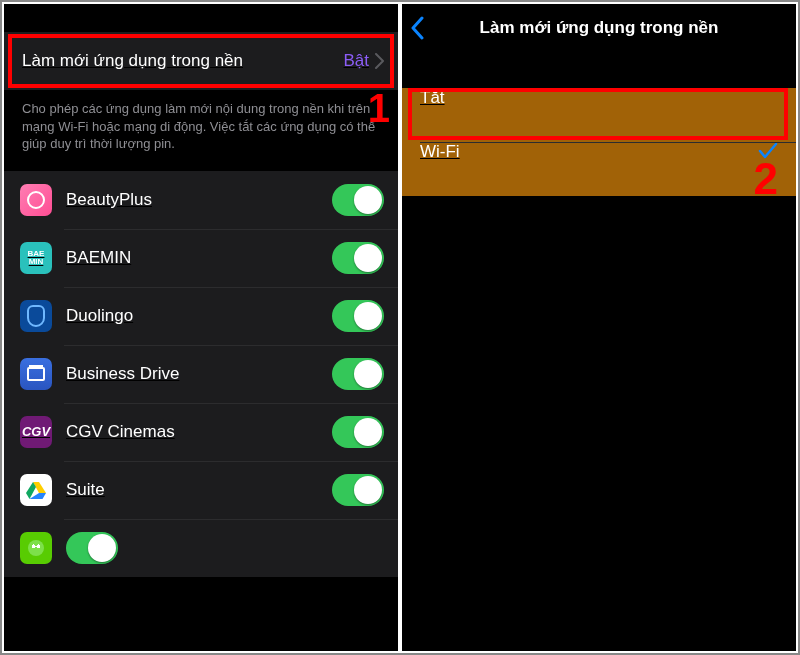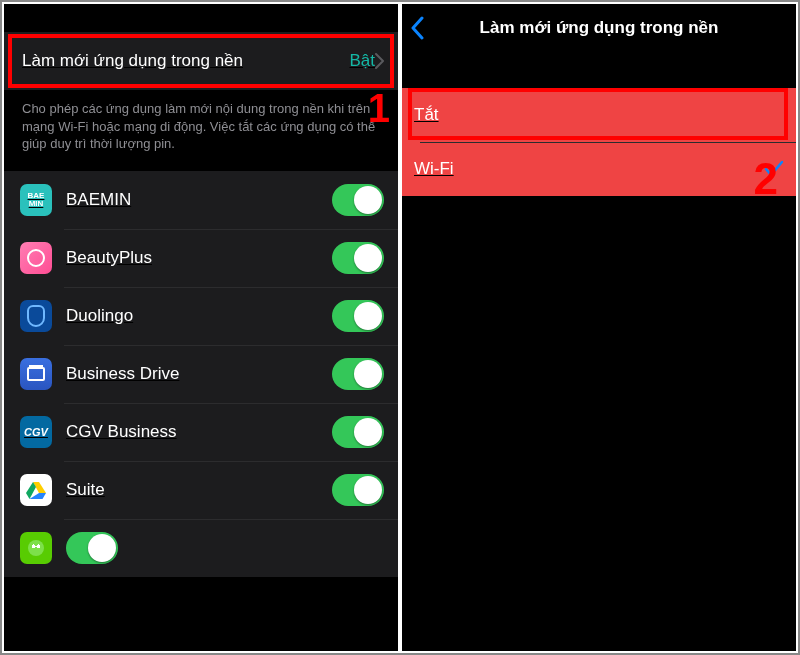--- a/index.html
+++ b/index.html
@@ -45,22 +45,23 @@
     padding: 0 14px 0 18px;
     background: #1c1c1e;
     margin: 10px 0 0 0;
   }
   .header-row .title {
     color: #fff;
     font-size: 17px;
     font-weight: 400;
   }
   .header-row .value {
-    color: #14b8a6;
+    color: #8b5cf6;
     font-size: 17px;
+    margin-right: 6px;
   }
   .header-row .chev { color: #5a5a5e; }
   .chev svg { display: block; }
 
   .red-box-1 {
     position: absolute;
     left: 4px; top: 30px;
     width: 386px; height: 54px;
     border: 4px solid #ff0000;
     pointer-events: none;
@@ -133,21 +134,21 @@
     background: #fff;
     box-shadow: 0 1px 2px rgba(0,0,0,0.4);
   }
 
   
   .icon-baemin { background: #2ac1bc; color: #fff; font-size: 8px; line-height: 1; text-align: center; }
   .icon-beautyplus { background: linear-gradient(135deg, #ff7eb3, #ff4d94); }
   .icon-bluezone { background: #0a4a9a; }
   .icon-businesssuite { background: linear-gradient(180deg, #3a6fe0, #2a55c0); }
   .icon-cake { background: linear-gradient(135deg, #ff3d6e, #e01050); color:#fff; font-size:10px; text-transform: lowercase;}
-  .icon-cgv { background: #0369a1; color:#fff; font-size:11px; font-style: italic;}
+  .icon-cgv { background: #701a75; color:#fff; font-size:13px; font-style: italic;}
   .icon-drive { background: #fff; }
   .icon-duolingo { background: #58cc02; }
 
   
   .icon-beautyplus::after{
     content:""; display:block; width:14px;height:14px;border:2px solid #fff;border-radius:50%;
   }
   .icon-bluezone::after{
     content:""; display:block; width:14px;height:18px;border:2px solid #6fb8ff;border-radius:8px 8px 12px 12px;
   }
@@ -183,25 +184,24 @@
   .nav-back svg { display:block; }
   .nav-title {
     color: #fff;
     font-size: 17px;
     font-weight: 600;
   }
 
   .option-list { margin-top: 36px; }
   .option-row {
     display: flex;
-    align-items: center;
     justify-content: space-between;
     height: 54px;
-    padding: 0 12px;
-    background: #ef4444;
+    padding: 0 18px;
+    background: #a16207;
     position: relative;
   }
   .option-row + .option-row::before {
     content: "";
     position: absolute;
     left: 18px; right: 0; top: 0;
     height: 1px;
     background: #2c2c2e;
   }
   .option-label { color: #fff; font-size: 17px; }
@@ -249,57 +249,57 @@
     </div>
 
     <div class="red-box-1"></div>
     <div class="annot-1">1</div>
 
     <div class="desc">Cho phép các ứng dụng làm mới nội dung trong nền khi trên mạng Wi-Fi hoặc mạng di động. Việc tắt các ứng dụng có thể giúp duy trì thời lượng pin.</div>
 
     <div class="app-list">
 
       <div class="app-row">
+        <div class="app-icon icon-beautyplus"></div>
+        <div class="app-label">BeautyPlus</div>
+        <div class="toggle">
+            <div class="knob"></div>
+          </div>
+      </div>
+
+      <div class="app-row">
         <div class="app-icon icon-baemin">
             <span style="line-height:1">BAE<br>MIN</span>
           </div>
         <div class="app-label">BAEMIN</div>
         <div class="toggle">
             <div class="knob"></div>
           </div>
       </div>
 
       <div class="app-row">
-        <div class="app-icon icon-beautyplus"></div>
-        <div class="app-label">BeautyPlus</div>
-        <div class="toggle">
-            <div class="knob"></div>
-          </div>
-      </div>
-
-      <div class="app-row">
         <div class="app-icon icon-bluezone"></div>
         <div class="app-label">Duolingo</div>
         <div class="toggle">
             <div class="knob"></div>
           </div>
       </div>
 
       <div class="app-row">
         <div class="app-icon icon-businesssuite"></div>
         <div class="app-label">Business Drive</div>
         <div class="toggle">
             <div class="knob"></div>
           </div>
       </div>
 
 
       <div class="app-row">
         <div class="app-icon icon-cgv">CGV</div>
-        <div class="app-label">CGV Business</div>
+        <div class="app-label">CGV Cinemas</div>
         <div class="toggle">
             <div class="knob"></div>
           </div>
       </div>
 
       <div class="app-row">
         <div class="app-icon icon-drive">
           <svg width="20" height="18" viewBox="0 0 20 18">
             <polygon points="7,1 13,1 20,12 13,12" fill="#ffcf00"></polygon>
             <polygon points="7,1 0,12 3.5,18 10,6" fill="#11a861"></polygon>

